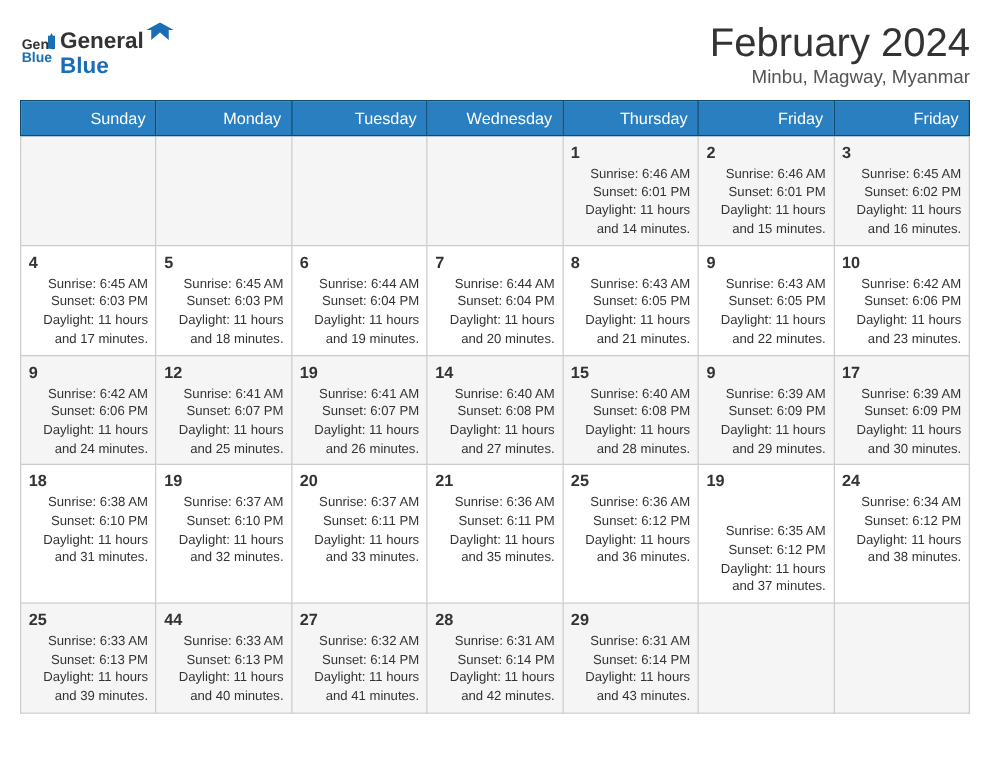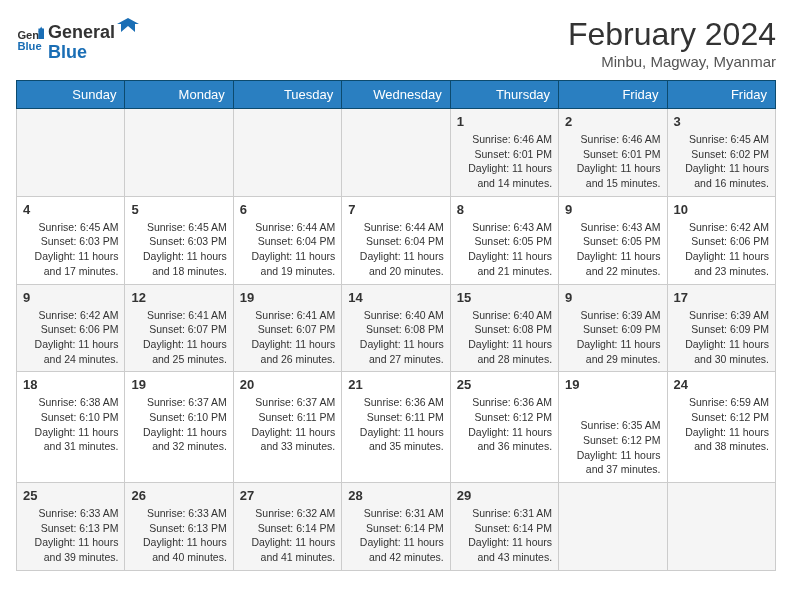--- a/index.html
+++ b/index.html
@@ -276,34 +276,34 @@
 Daylight: 11 hours and 36 minutes.</div>
         </td>
         <td>
           <div class="day-number">19</div>
           <div class="day-info" style="white-space: pre-line; margin-top: 26px;">Sunrise: 6:35 AM
 Sunset: 6:12 PM
 Daylight: 11 hours and 37 minutes.</div>
         </td>
         <td>
           <div class="day-number">24</div>
-          <div class="day-info" style="white-space: pre-line;">Sunrise: 6:59 AM
+          <div class="day-info" style="white-space: pre-line;">Sunrise: 6:34 AM
 Sunset: 6:12 PM
 Daylight: 11 hours and 38 minutes.</div>
         </td>
       </tr>
       <tr>
         <td>
           <div class="day-number">25</div>
           <div class="day-info" style="white-space: pre-line;">Sunrise: 6:33 AM
 Sunset: 6:13 PM
 Daylight: 11 hours and 39 minutes.</div>
         </td>
         <td>
-          <div class="day-number">26</div>
+          <div class="day-number">44</div>
           <div class="day-info" style="white-space: pre-line;">Sunrise: 6:33 AM
 Sunset: 6:13 PM
 Daylight: 11 hours and 40 minutes.</div>
         </td>
         <td>
           <div class="day-number">27</div>
           <div class="day-info" style="white-space: pre-line;">Sunrise: 6:32 AM
 Sunset: 6:14 PM
 Daylight: 11 hours and 41 minutes.</div>
         </td>

